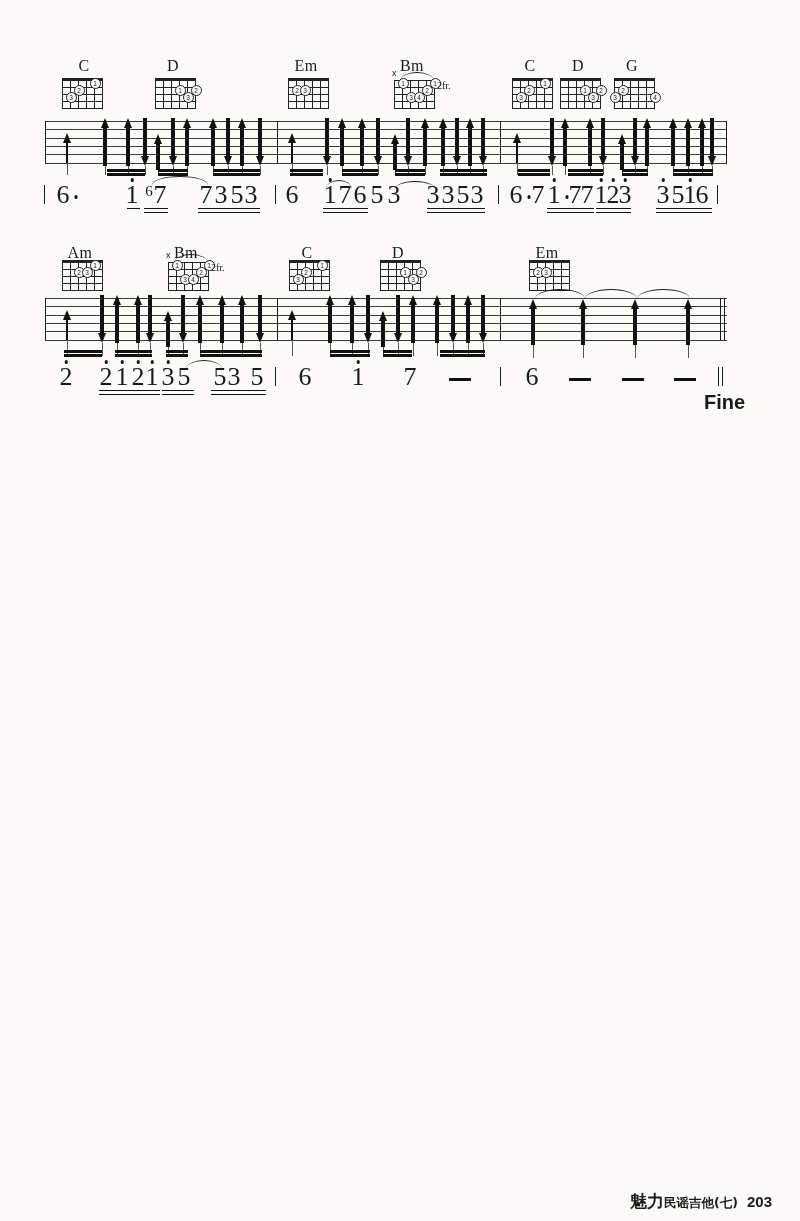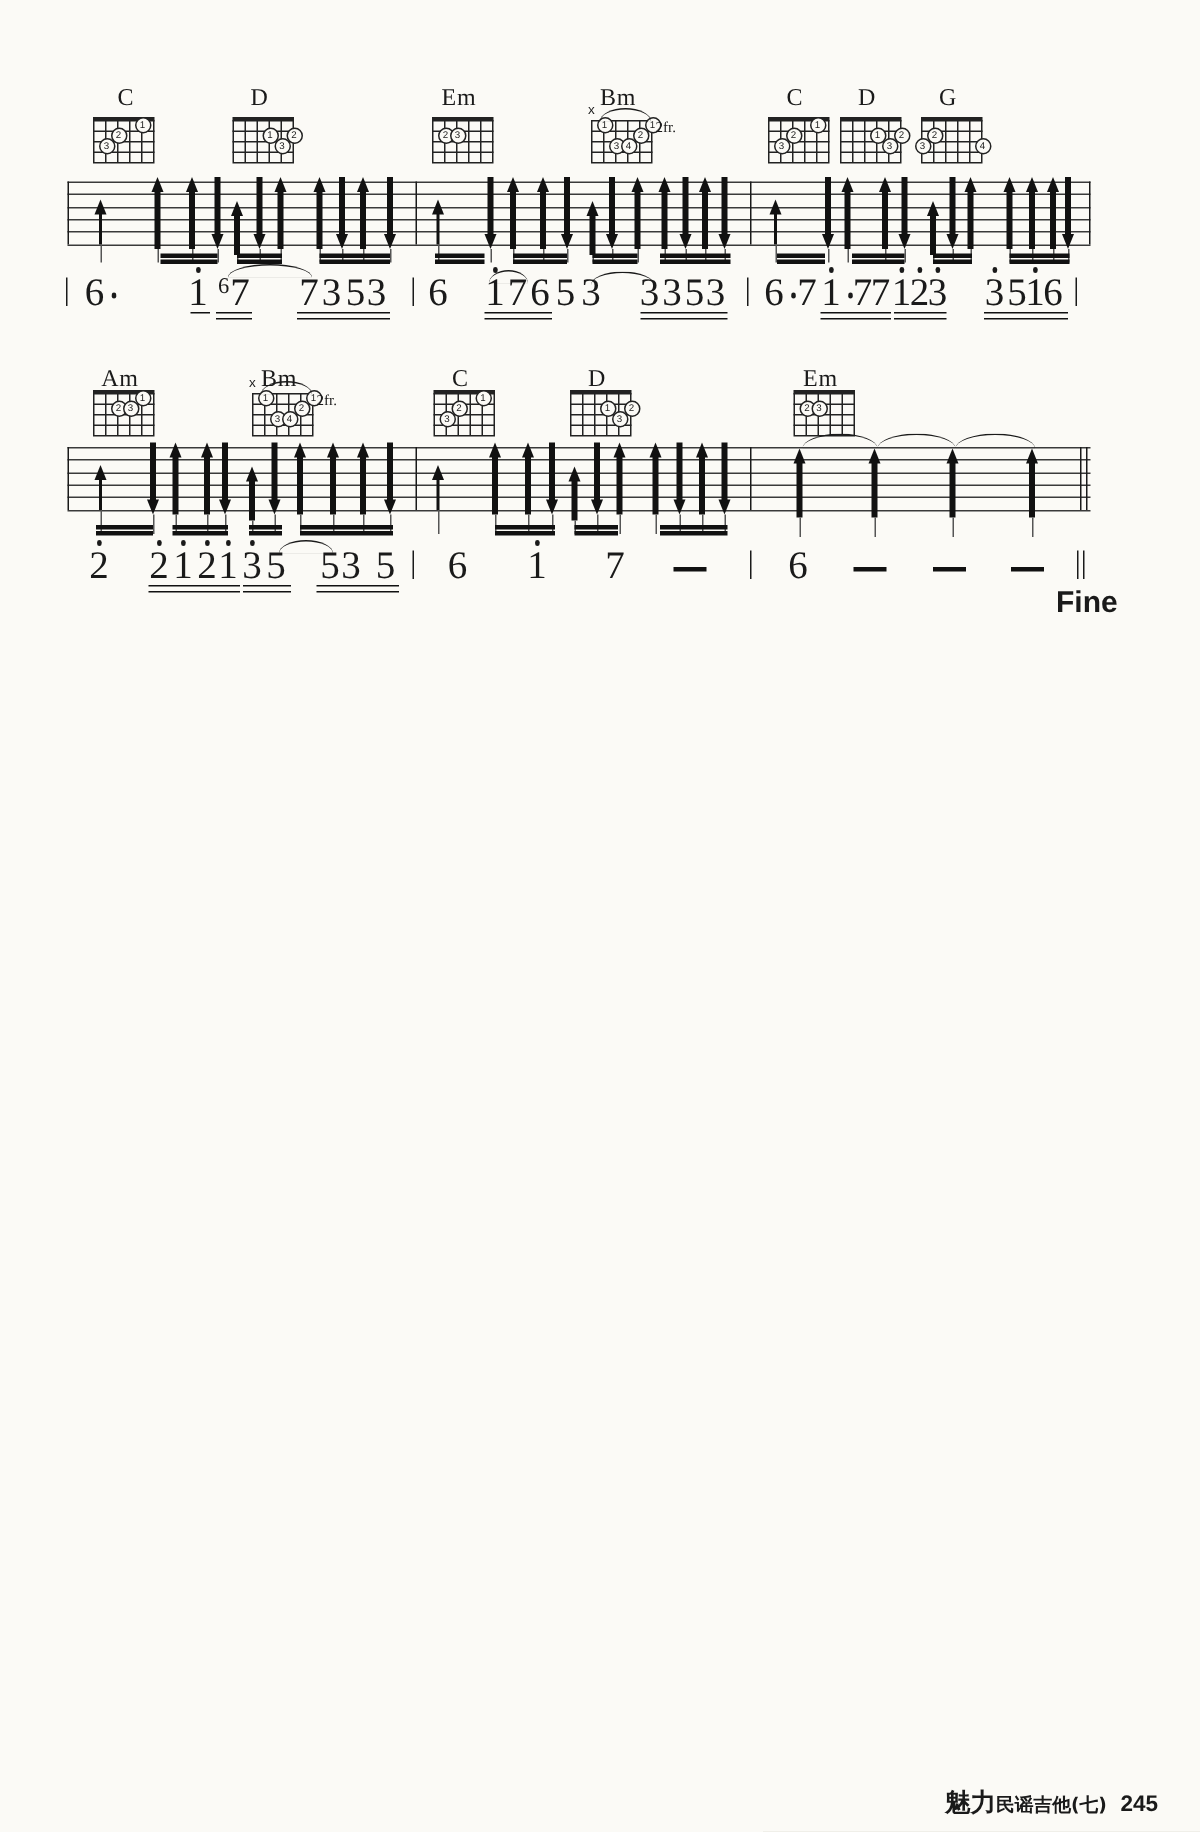--- a/index.html
+++ b/index.html
@@ -555,15 +555,15 @@
       <div class="ul" style="left: 211px; top: 393.6px; width: 55px;"></div>
       <div class="arc" style="left: 186px; top: 360px; width: 36px;"></div>
       <div class="arc" style="left: 535px; top: 289px; width: 50px; height: 9px;"></div>
       <div class="arc" style="left: 585px; top: 289px; width: 52px; height: 9px;"></div>
       <div class="arc" style="left: 637px; top: 289px; width: 53px; height: 9px;"></div>
     </div>
   <span id="fine">Fine</span>
   <div id="footer">
     <span class="brand">魅力</span>
     <span class="series">民谣吉他(七)</span>
-    <span class="pageno">245</span>
+    <span class="pageno">203</span>
   </div>
 </div>
 
 </body></html>

